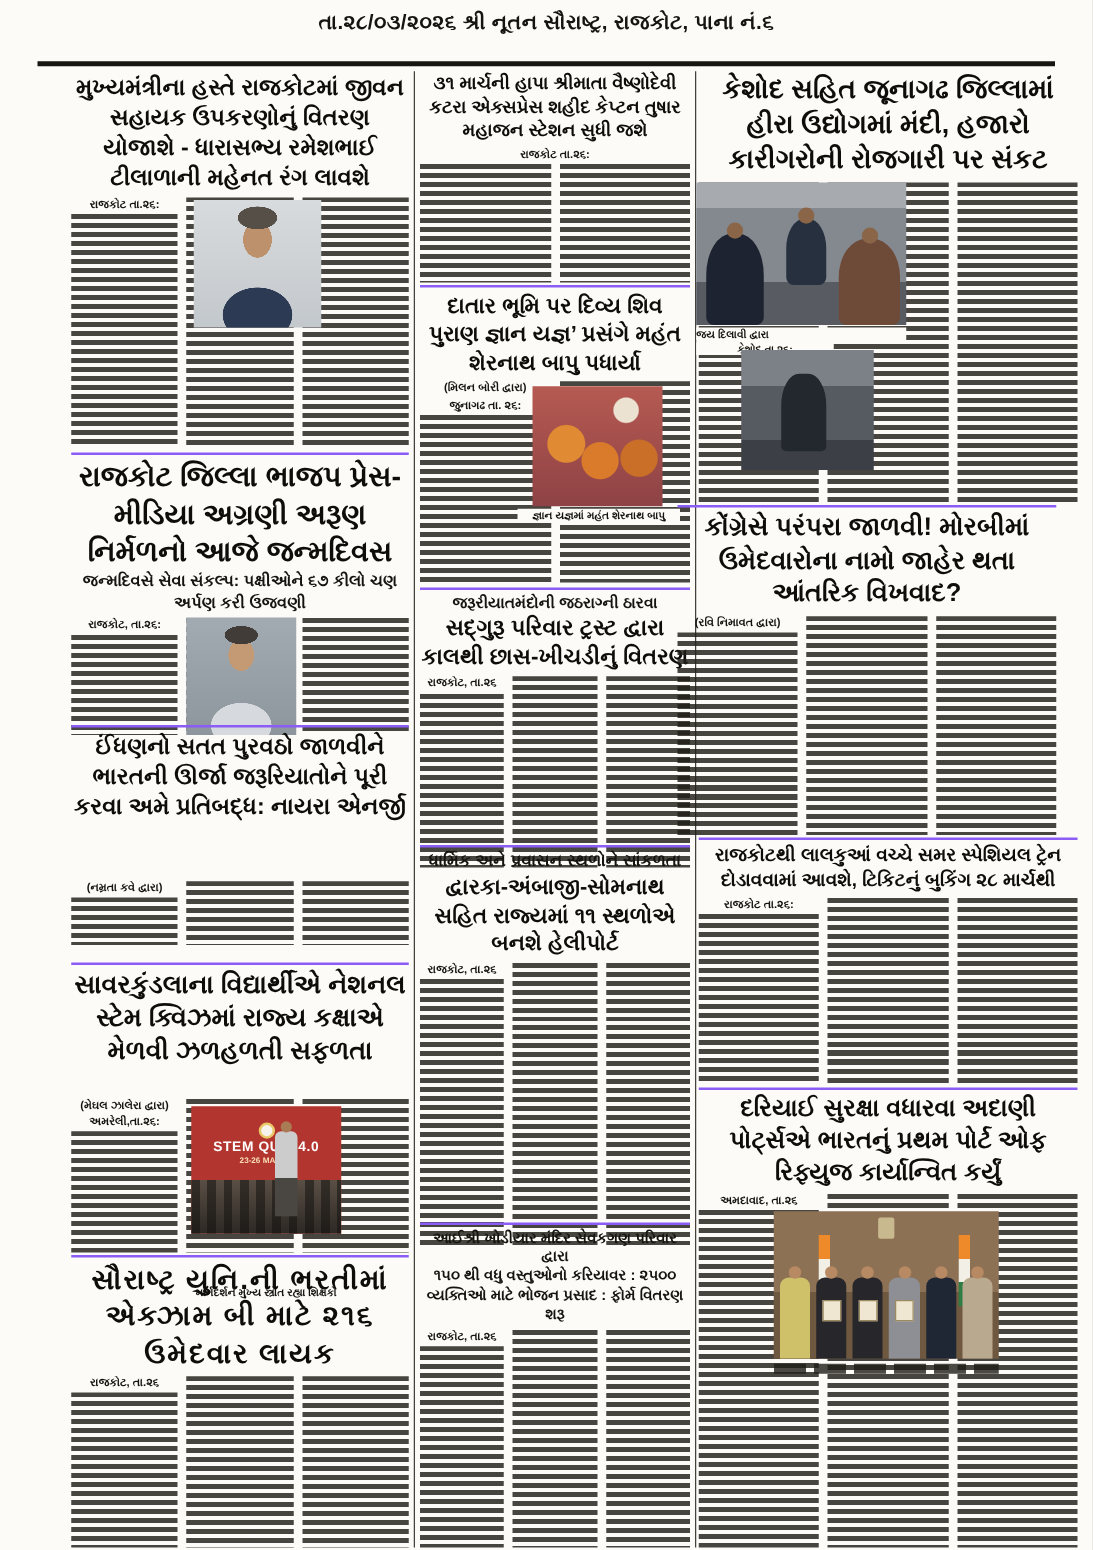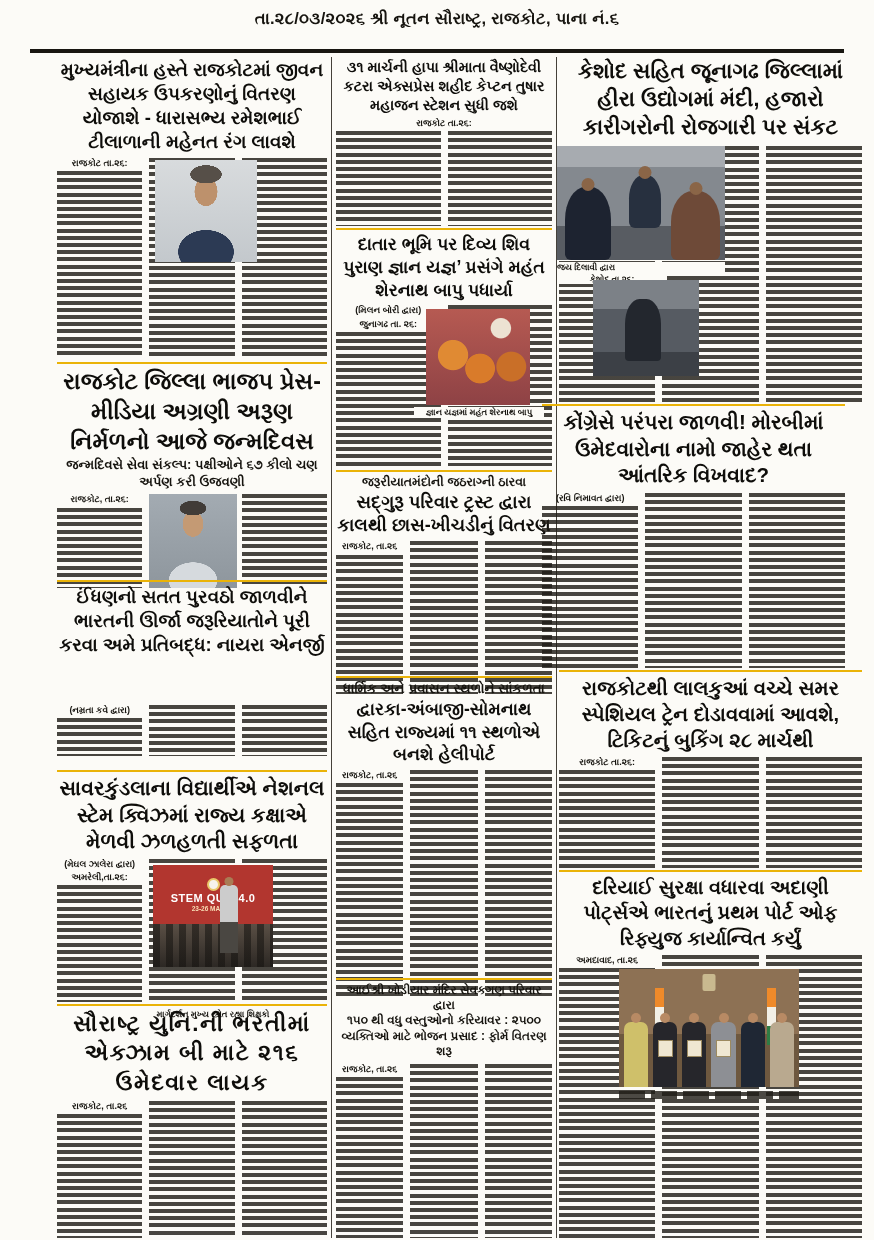--- a/index.html
+++ b/index.html
@@ -12,21 +12,21 @@
   }
   .abs{position:absolute;}
   .masthead{
     position:absolute;top:9px;left:0;width:100%;
     text-align:center;font-weight:800;font-size:16.5px;letter-spacing:.3px;
   }
   .mastrule{position:absolute;top:49px;left:30px;width:814px;height:4px;background:#181611;}
   .vrule{position:absolute;width:1px;background:#45413a;top:57px;height:1181px;}
   
   .art{position:absolute;display:flex;flex-direction:column;}
-  .rt{border-top:2px solid #eab308;padding-top:3px;}
+  .rt{border-top:2px solid #8b5cf6;padding-top:3px;}
   .hl{font-weight:800;text-align:center;line-height:1.3;color:#0e0d0a;}
   .kick{font-weight:800;text-align:center;line-height:1.25;}
   .sub{font-weight:800;text-align:center;line-height:1.3;}
   .body{flex:1;display:flex;gap:7px;margin-top:4px;position:relative;min-height:0;}
   .col{flex:1;display:flex;flex-direction:column;min-width:0;}
   .dl{font-size:9px;font-weight:700;text-align:center;line-height:1.25;margin-bottom:2px;white-space:nowrap;overflow:hidden;}
   .g{flex:1;background-image:repeating-linear-gradient(to bottom,rgba(32,29,23,.82) 0px,rgba(32,29,23,.82) 4px,transparent 4px,transparent 7.2px);}
   .cap{font-size:8.5px;font-weight:700;text-align:center;line-height:1.2;background:#fcfbf7;}
   .gcap{height:8px;background-image:repeating-linear-gradient(to right,rgba(32,29,23,.8) 0 26px,transparent 26px 32px);}
   
@@ -129,21 +129,21 @@
       </div>
       <div class="col">
           <div class="g"></div>
         </div>
       <div class="col">
           <div class="g"></div>
         </div>
     </div>
   </div>
 
-  <div class="art rt" style="left:57px;top:770px;width:270px;height:232px;">
+  <div class="art rt" style="left:57px;top:770px;width:270px;height:232px;gap:20px;">
     <div class="hl" style="font-size:20.5px;">સાવરકુંડલાના વિદ્યાર્થીએ નેશનલ સ્ટેમ ક્વિઝમાં રાજ્ય કક્ષાએ મેળવી ઝળહળતી સફળતા</div>
     <div class="body">
       <div class="col">
         <div class="dl">(મેઘલ ઝાલેરા દ્વારા)</div>
         <div class="dl">અમરેલી,તા.૨૬:</div>
         <div class="g"></div>
       </div>
       <div class="col">
           <div class="g"></div>
         </div>
@@ -292,21 +292,21 @@
       <div class="col">
           <div class="g"></div>
         </div>
       <div class="col">
           <div class="g"></div>
         </div>
     </div>
   </div>
 
   <div class="art rt" style="left:559px;top:670px;width:303px;height:198px;">
-    <div class="hl" style="font-size:20px;">રાજકોટથી લાલકુઆં વચ્ચે સમર સ્પેશિયલ ટ્રેન દોડાવવામાં આવશે, ટિકિટનું બુકિંગ ૨૮ માર્ચથી</div>
+    <div class="hl" style="font-size:15px;">રાજકોટથી લાલકુઆં વચ્ચે સમર સ્પેશિયલ ટ્રેન દોડાવવામાં આવશે, ટિકિટનું બુકિંગ ૨૮ માર્ચથી</div>
     <div class="body">
       <div class="col">
         <div class="dl">રાજકોટ તા.૨૬:</div>
         <div class="g"></div>
       </div>
       <div class="col">
           <div class="g"></div>
         </div>
       <div class="col">
           <div class="g"></div>

